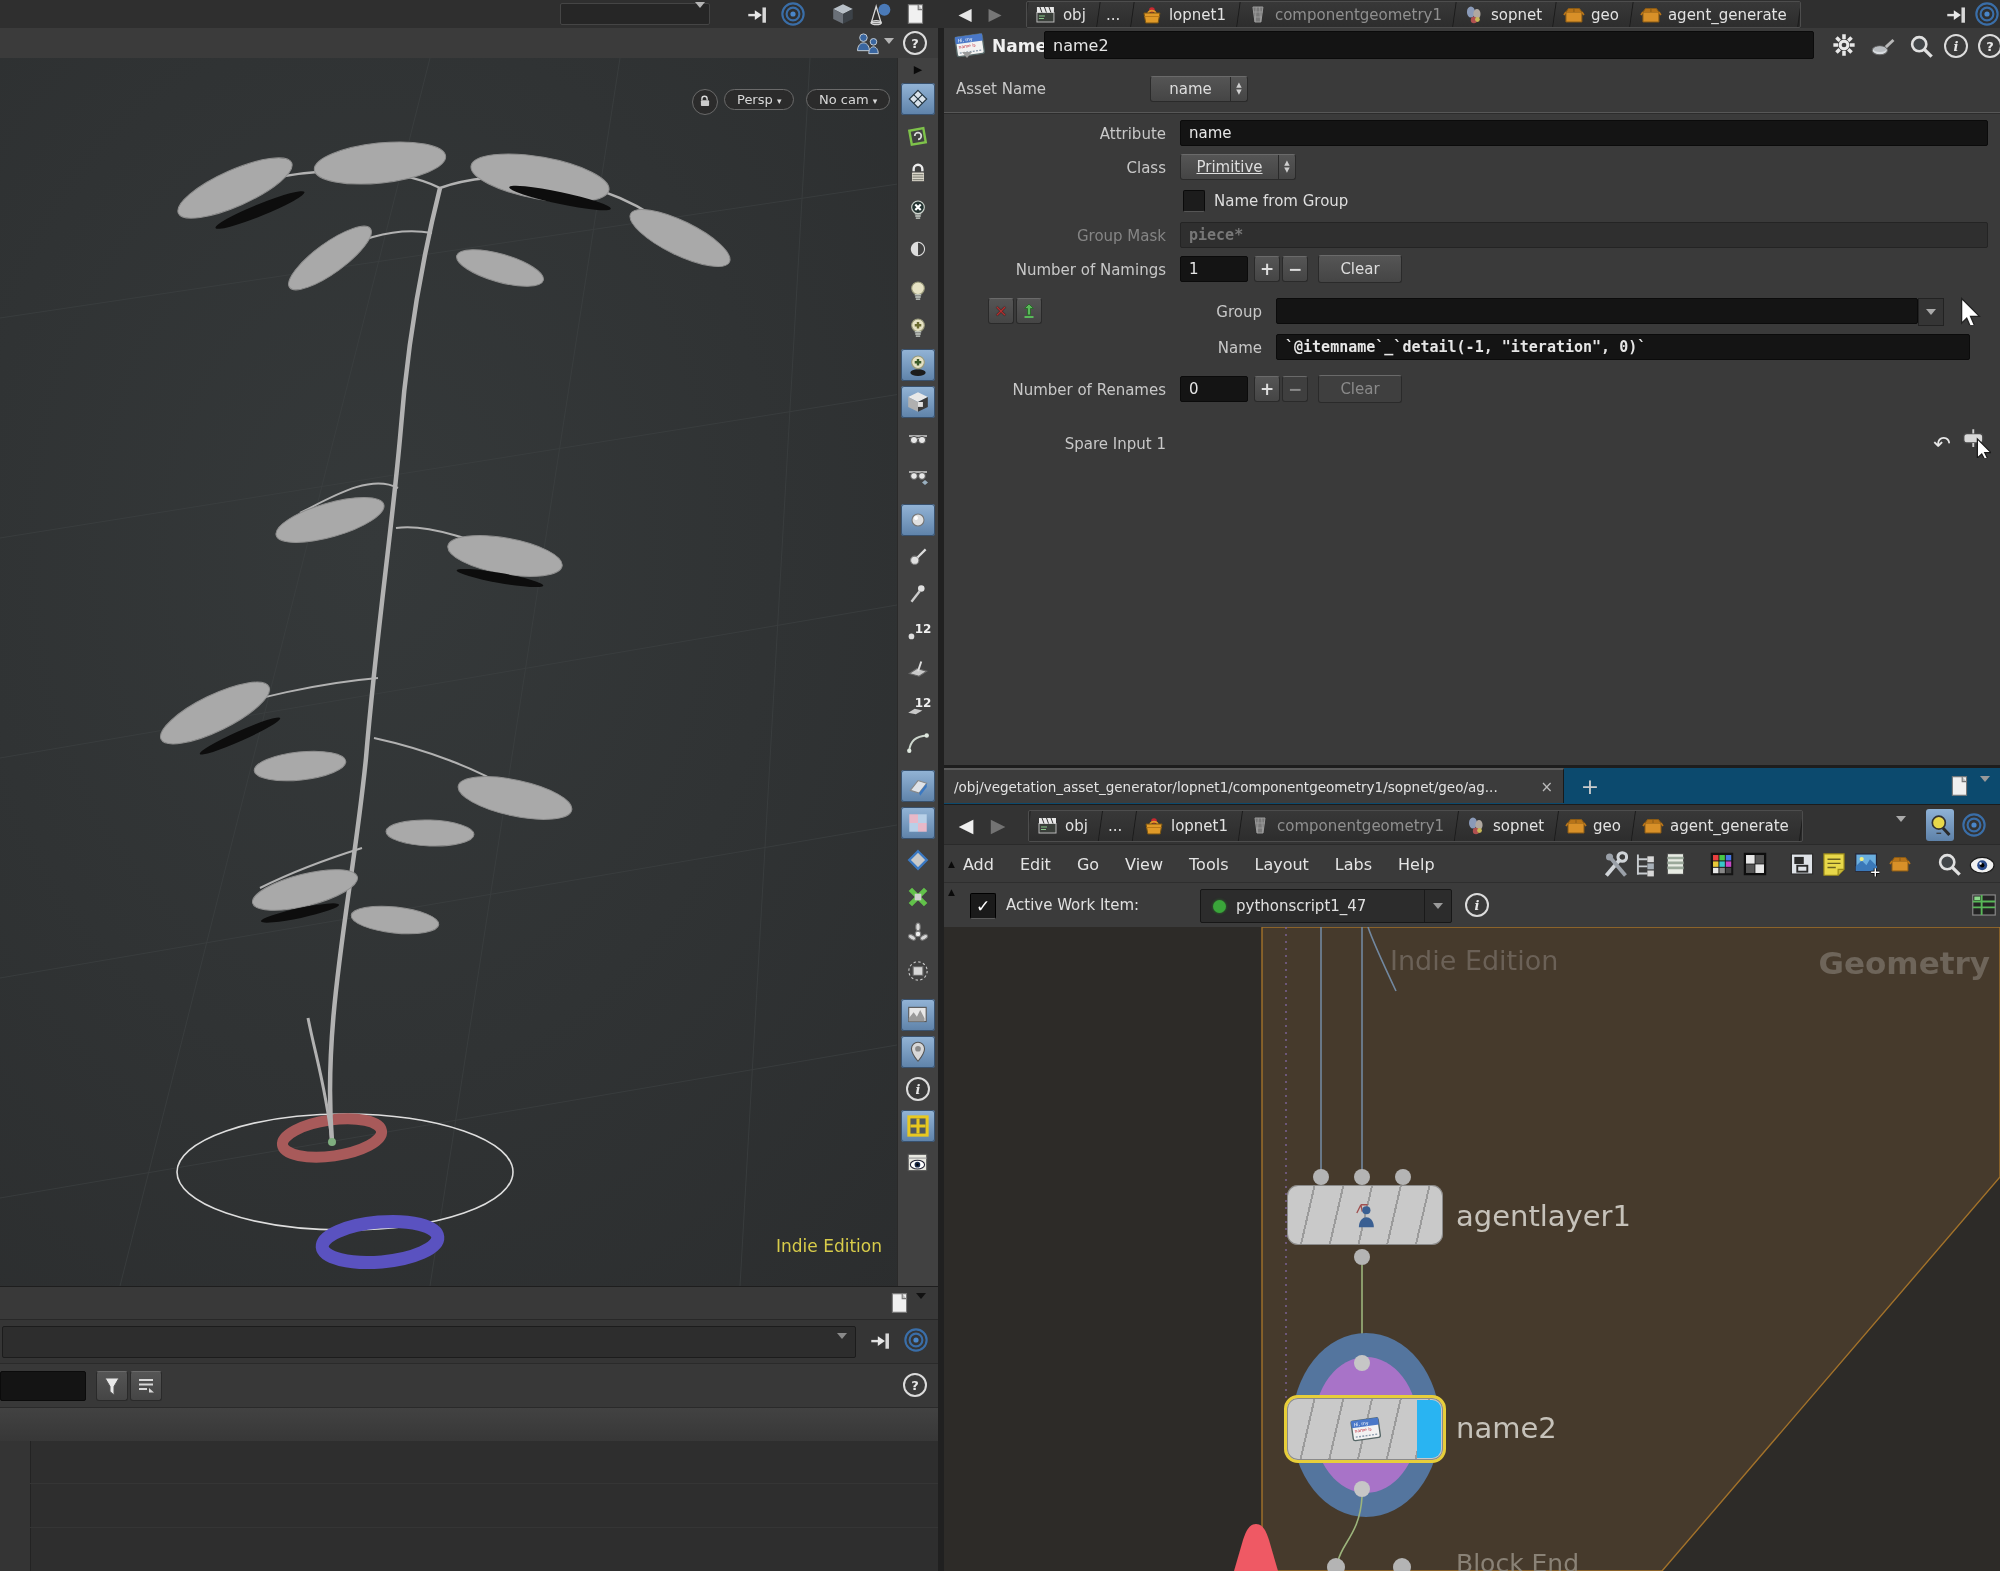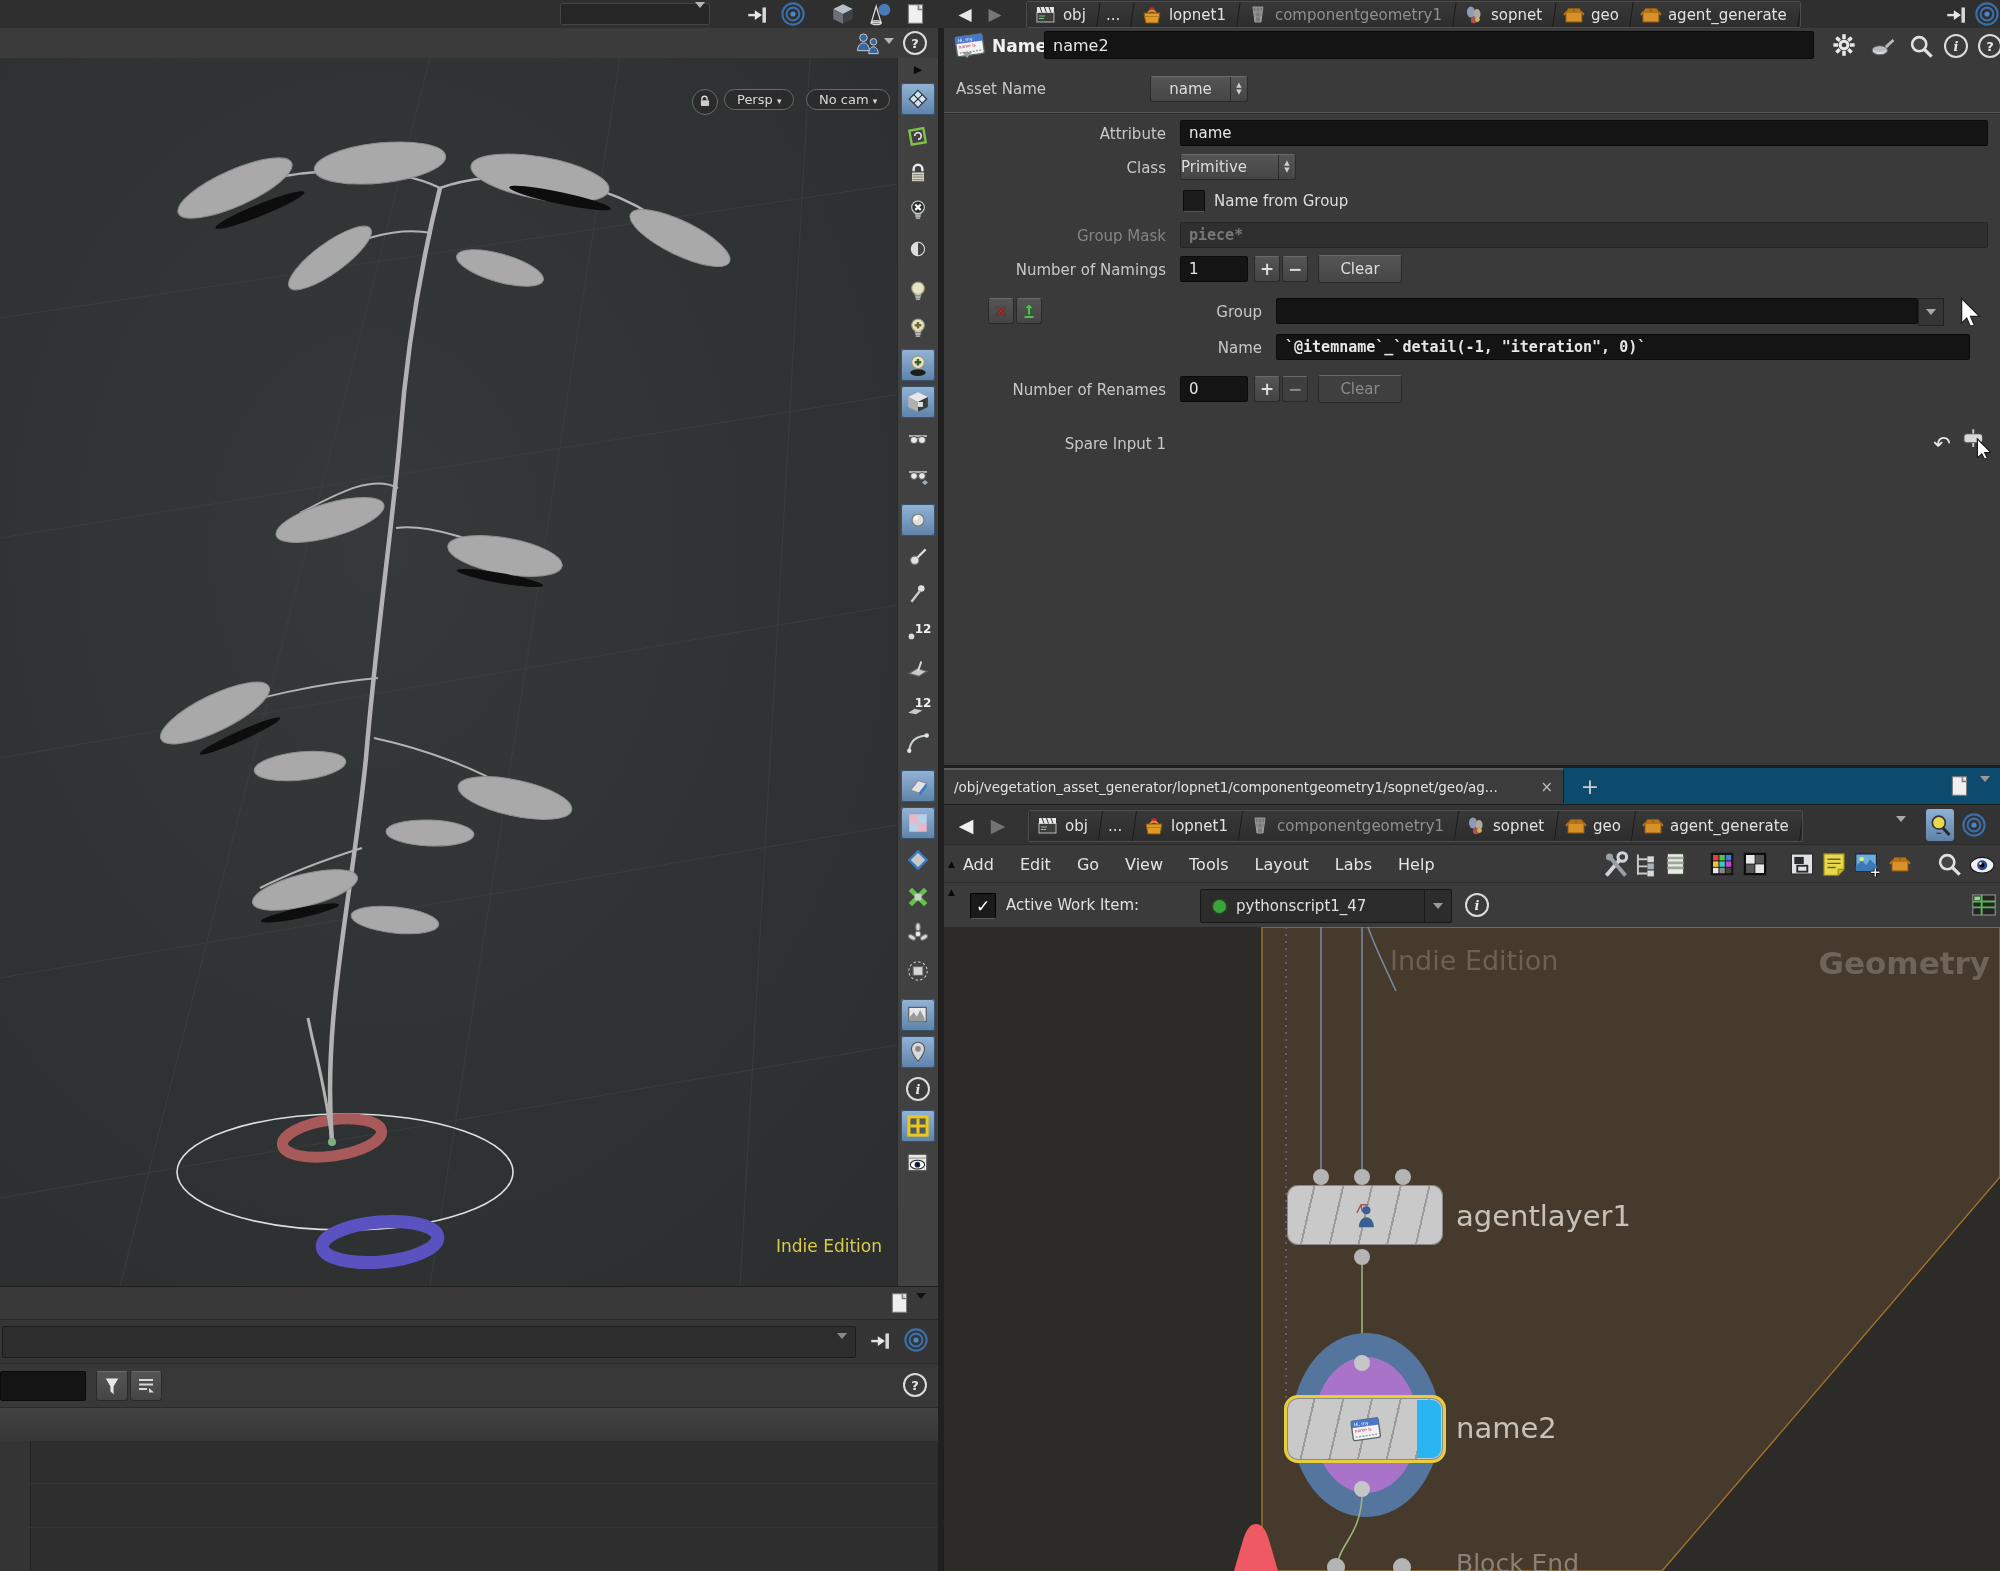--- a/index.html
+++ b/index.html
@@ -576,21 +576,21 @@
           <span>▼</span>
         </span>
     </div>
     <div class="abs" style="left:0;top:84px;width:1056px;height:0;border-top:1px solid #575757;border-bottom:1px solid #2c2c2c;"></div>
 
     <div class="lbl r" style="left:0;top:97px;width:222px;">Attribute</div>
     <div class="field" style="left:236px;top:92px;width:808px;">name</div>
 
     <div class="lbl r" style="left:0;top:131px;width:222px;">Class</div>
     <div class="btn" style="left:236px;top:126px;width:116px;height:26px;">
-      <span style="flex:1;">Primitive</span>
+      <span style="flex:1;text-align:center;text-decoration:underline;">Primitive</span>
       <span class="spin">
           <span>▲</span>
           <span>▼</span>
         </span>
     </div>
 
     <div class="abs" style="left:239px;top:162px;width:20px;height:20px;background:#1c1c1c;border:1px solid #0a0a0a;border-bottom-color:#555;border-radius:2px;"></div>
     <div class="lbl" style="left:270px;top:164px;color:#dedede;">Name from Group</div>
 
     <div class="lbl r dis" style="left:0;top:199px;width:222px;text-align:right;">Group Mask</div>

